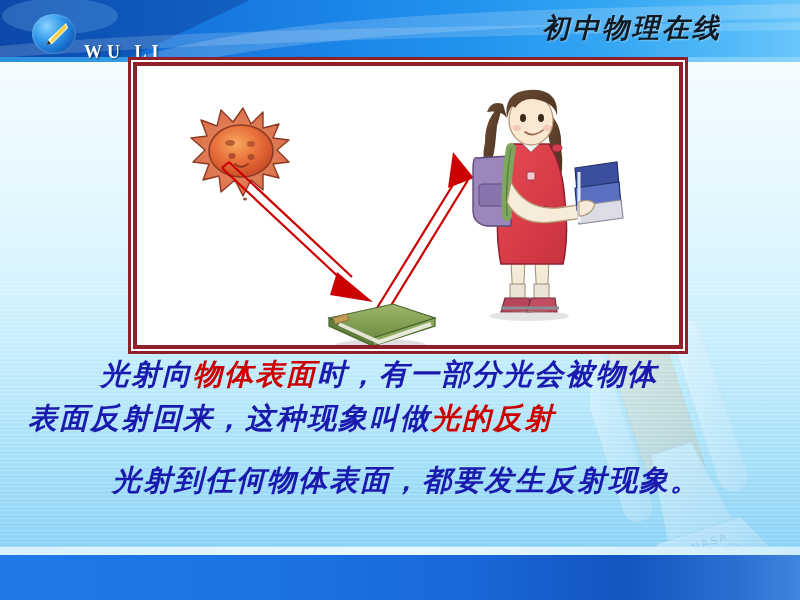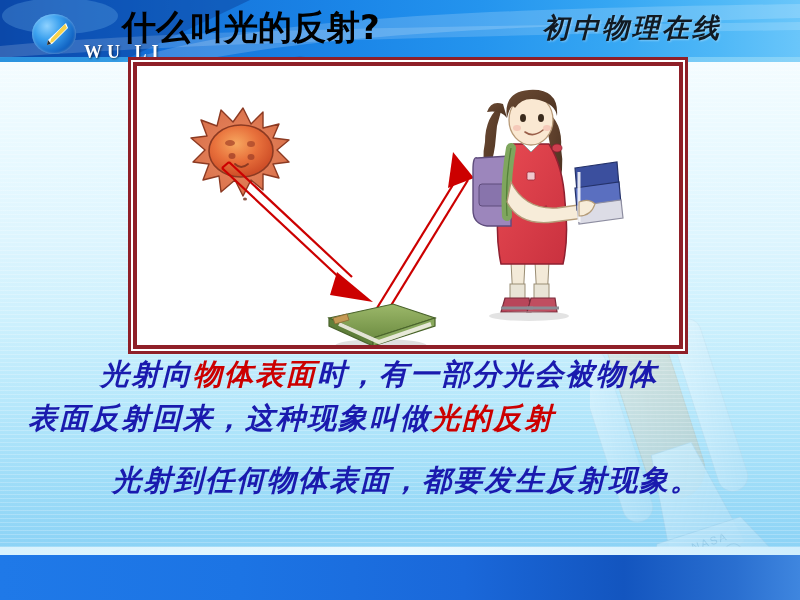--- a/index.html
+++ b/index.html
@@ -177,21 +177,20 @@
       <div class="globe">
         <svg class="nib" viewBox="0 0 26 26" xmlns="http://www.w3.org/2000/svg">
           <path d="M22 2 L24 7 L8 23 L3 24 L4 19 Z" fill="#ffffff"></path>
           <path d="M21 3 L23 7 L9 21 L6 22 L7 18 Z" fill="#f6d24a"></path>
           <path d="M4 19 L7 23 L3 24 Z" fill="#2b2b2b"></path>
         </svg>
       </div>
       <div class="logo-py">WU LI</div>
     </div>
 
-    <div class="slide-title">什么叫光的反射?</div>
 
     <div class="brand-right">初中物理在线</div>
   </div>
 
   <div class="panel">
     <div class="panel-inner">
       <svg width="542" height="279" viewBox="0 0 542 279" xmlns="http://www.w3.org/2000/svg">
         <defs>
           <radialGradient id="sunG" cx="42%" cy="36%" r="62%">
             <stop offset="0%" stop-color="#f7a860"></stop>

